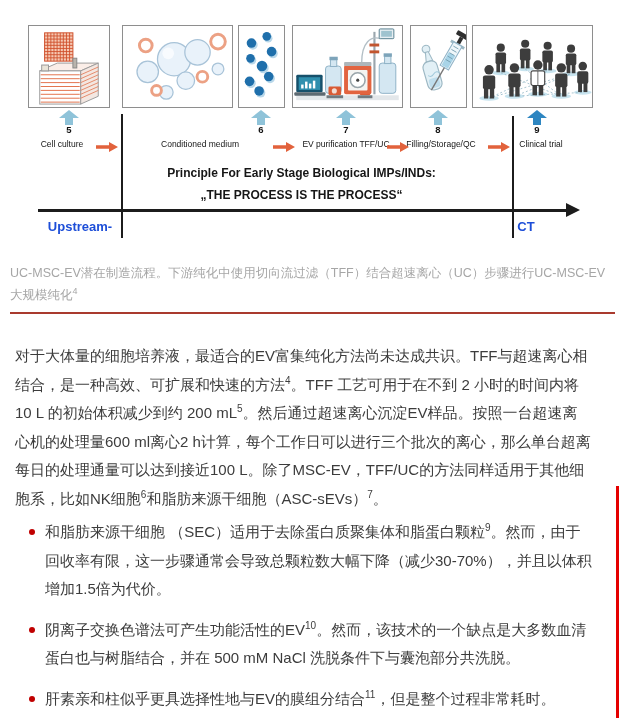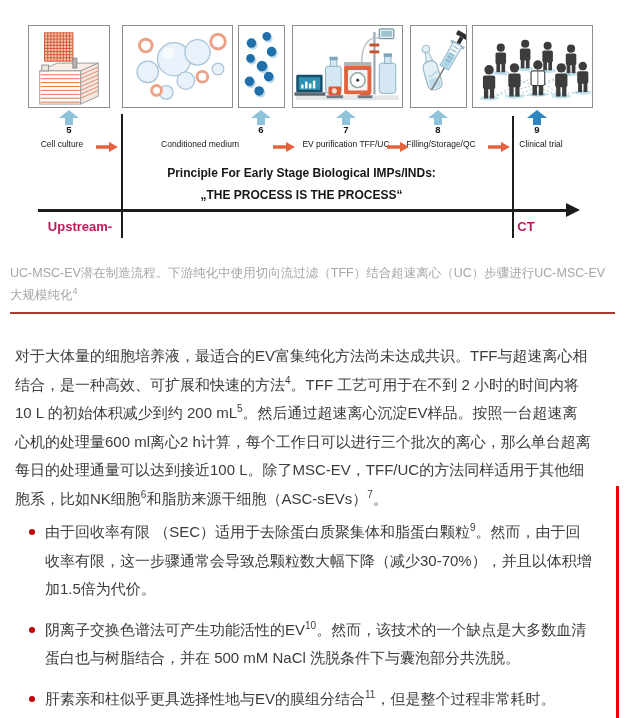--- a/index.html
+++ b/index.html
@@ -13,21 +13,21 @@
   .sbox svg{display:block;width:100%;height:100%;}
   .uparrow{position:absolute;top:110px;}
   .stagenum{position:absolute;top:124px;transform:translateX(-50%);font-size:9.5px;font-weight:bold;color:#141414;}
   .stagelbl{position:absolute;top:139px;transform:translateX(-50%);font-size:8.5px;color:#141414;white-space:nowrap;}
   .flowarrow{position:absolute;top:142px;transform:translateX(-50%);}
   .tick{position:absolute;width:2px;background:#1c1c1c;}
   .principle{position:absolute;left:122px;width:359px;text-align:center;font-weight:bold;font-size:12px;color:#161616;white-space:nowrap;}
   .axisline{position:absolute;left:38px;top:209px;width:530px;height:3px;background:#1c1c1c;}
   .axishead{position:absolute;left:566px;top:203px;width:0;height:0;
     border-left:14px solid #1c1c1c;border-top:7.5px solid transparent;border-bottom:7.5px solid transparent;}
-  .axislbl{position:absolute;top:219px;transform:translateX(-50%);font-weight:bold;font-size:13px;color:#be185d;white-space:nowrap;}
+  .axislbl{position:absolute;top:219px;transform:translateX(-50%);font-weight:bold;font-size:13px;color:#1d4ed8;white-space:nowrap;}
   
   .caption{margin:14px 10px;padding:6px 0;border-bottom:2px solid #a93a2e;
     color:#a6a6a6;font-size:12.5px;line-height:22px;}
   .caption sup{font-size:9px;line-height:0;}
   
   .content{padding:14px 33px 0 15px;}
   .content p{margin:0;font-size:15px;line-height:28.5px;}
   .content sup{font-size:10px;line-height:0;}
   p.intro{margin-top:7px;}
   ul.refs{list-style:none;margin:5px 0 0 0;padding:0;}
@@ -264,21 +264,21 @@
   <span>UC-MSC-EV潜在制造流程。下游纯化中使用切向流过滤（TFF）结合超速离心（UC）步骤进行UC-MSC-EV 大规模纯化</span><sup>4</sup>
 </div>
 
 <div class="content">
   <p><span>对于大体量的细胞培养液，最适合的EV富集纯化方法尚未达成共识。TFF与超速离心相结合，是一种高效、可扩展和快速的方法</span><sup>4</sup><span>。TFF 工艺可用于在不到 2 小时的时间内将 10 L 的初始体积减少到约 200 mL</span><sup>5</sup><span>。然后通过超速离心沉淀EV样品。按照一台超速离心机的处理量600 ml离心2 h计算，每个工作日可以进行三个批次的离心，那么单台超离每日的处理通量可以达到接近100 L。除了MSC-EV，TFF/UC的方法同样适用于其他细胞系，比如NK细胞</span><sup>6</sup><span>和脂肪来源干细胞（ASC-sEVs）</span><sup>7</sup><span>。</span></p>
 
 
   <ul class="refs">
     <li>
       <span class="dot"></span>
-      <span>由于回收率有限 （SEC）适用于去除蛋白质聚集体和脂蛋白颗粒</span><sup>9</sup><span>。然而，由于回收率有限，这一步骤通常会导致总颗粒数大幅下降（减少30-70%），并且以体积增加1.5倍为代价。</span>
+      <span>和脂肪来源干细胞 （SEC）适用于去除蛋白质聚集体和脂蛋白颗粒</span><sup>9</sup><span>。然而，由于回收率有限，这一步骤通常会导致总颗粒数大幅下降（减少30-70%），并且以体积增加1.5倍为代价。</span>
     </li>
     <li>
       <span class="dot"></span>
       <span>阴离子交换色谱法可产生功能活性的EV</span><sup>10</sup><span>。然而，该技术的一个缺点是大多数血清蛋白也与树脂结合，并在 500 mM NaCl 洗脱条件下与囊泡部分共洗脱。</span>
     </li>
     <li>
       <span class="dot"></span>
       <span>肝素亲和柱似乎更具选择性地与EV的膜组分结合</span><sup>11</sup><span>，但是整个过程非常耗时。</span>
     </li>
   </ul>

